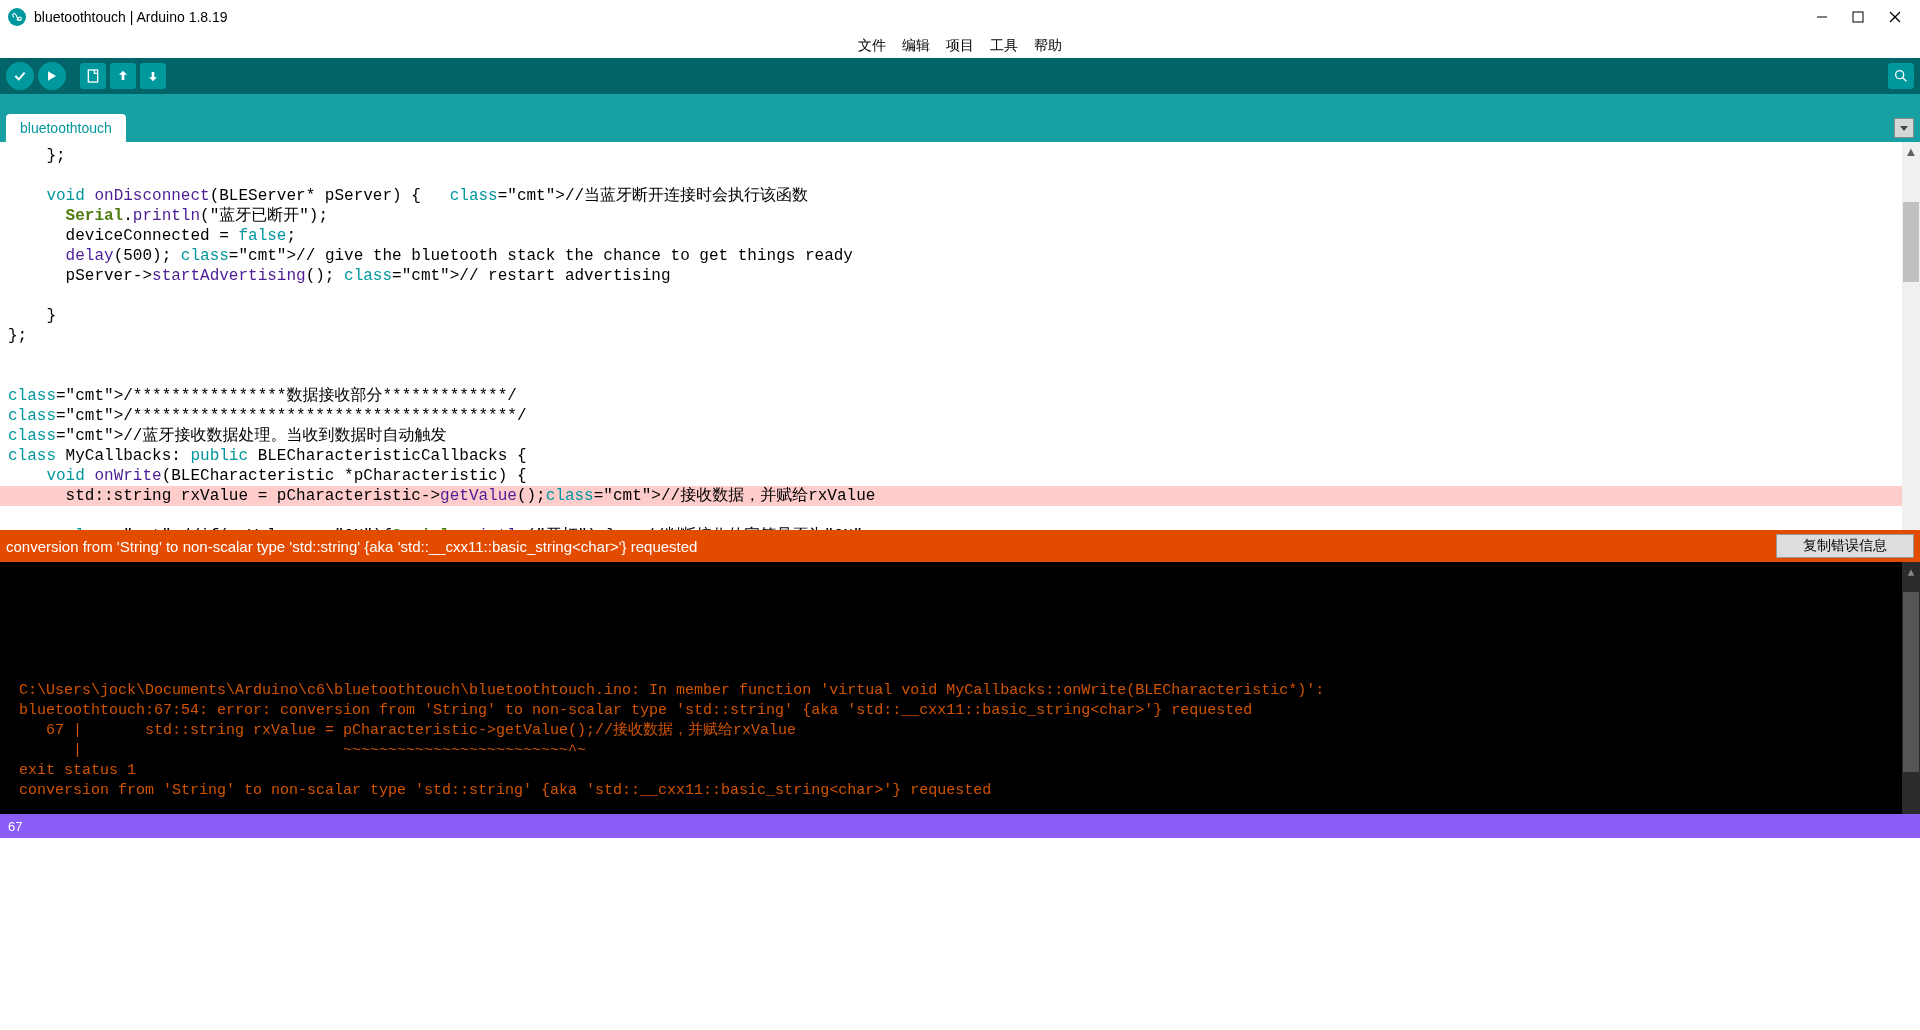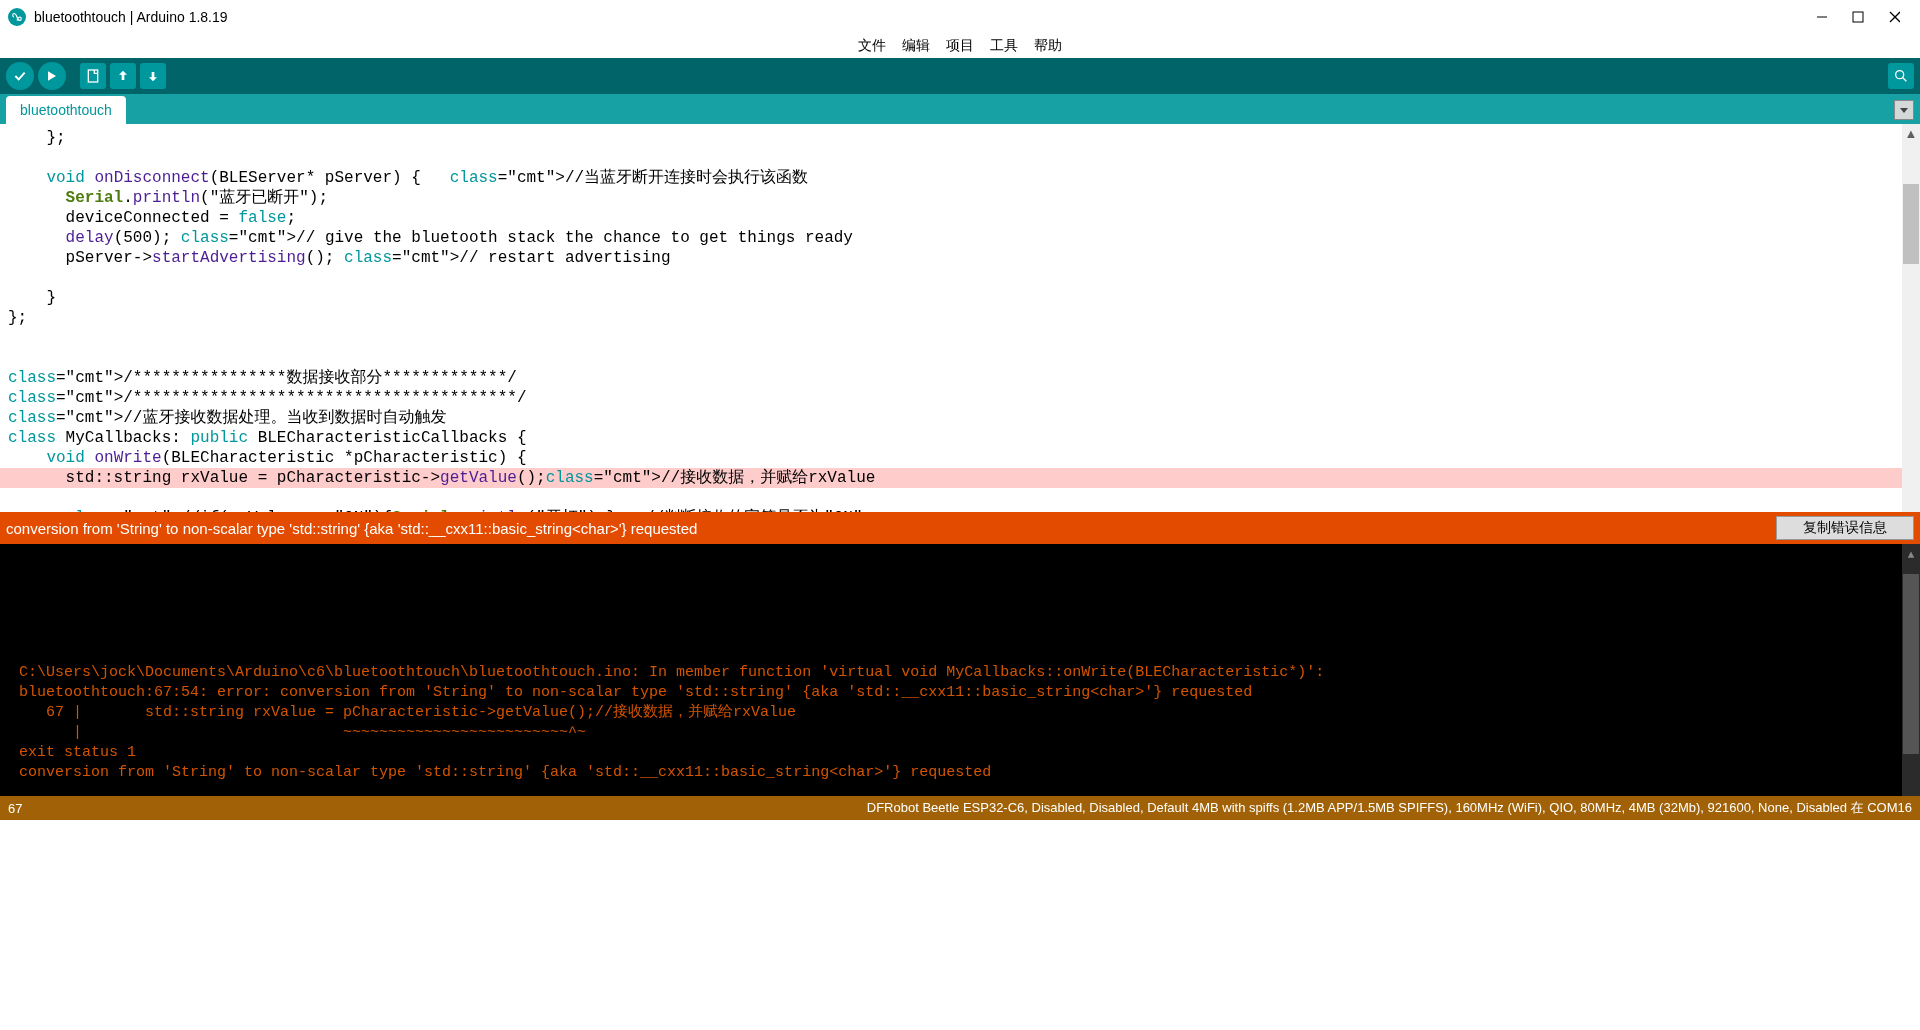--- a/index.html
+++ b/index.html
@@ -11,35 +11,35 @@
 .winbtns { margin-left:auto; display:flex; gap:24px; padding-right:12px; }
 .winbtn { width:12px; height:12px; display:flex; align-items:center; justify-content:center; color:#000; }
 .menubar { height:24px; display:flex; align-items:center; padding:0 6px; background:#fff;justify-content:center; }
 .menu-item { padding:2px 8px; font-size:14px; cursor:default; }
 .toolbar { height:36px; background:#006468; display:flex; align-items:center; padding:4px 6px; gap:4px; }
 .tb-btn { width:28px; height:28px; border-radius:50%; background:#00979d; display:flex; align-items:center; justify-content:center; color:#fff; }
 .tb-btn.sq { border-radius:3px; width:26px; height:26px; }
 .tb-btn svg { width:16px; height:16px; }
 .tb-gap { width:6px; }
 .tb-right { margin-left:auto; }
-.tabbar { height:30px; background:#17a1a5; display:flex; align-items:flex-end; padding:0 6px; position:relative; }
+.tabbar { height:48px; background:#17a1a5; display:flex; align-items:flex-end; padding:0 6px; position:relative; }
 .tab { background:#fff; padding:6px 14px; border-radius:4px 4px 0 0; font-size:14px; color:#00979d; margin-top:4px; }
 .tab-menu { margin-left:auto; width:20px; height:20px; background:#d3d8d8; border:1px solid #888; display:flex; align-items:center; justify-content:center; margin-bottom:4px; }
 .editor { height:388px; overflow:hidden; background:#fff; position:relative; }
 .code-area { padding:4px 8px 4px 8px; font-family:Consolas,"Courier New",monospace; font-size:16px; line-height:20px; white-space:pre; color:#000; }
 .code-line { height:20px; }
 .hl-line { background:#ffcccc; margin:0 -8px; padding:0 8px; }
 .kw-orange { color:#4d7c0f; font-weight:bold; }
 .kw-green { color:#00979d; }
 .func { color:#4c1d95; }
 .errbar { height:32px; background:#e34c00; color:#fff; display:flex; align-items:center; padding:0 6px; font-size:15px; }
 .copy-btn { margin-left:auto; background:#ddd; color:#000; padding:2px 26px; border:1px solid #999; font-size:14px; }
 .console { height:252px; background:#000000; color:#d35400; padding:19px; font-family:Consolas,"Courier New",monospace; font-size:15px; line-height:20px; white-space:pre; overflow:hidden; }
 .console-line { height:20px; }
-.statusbar { height:24px; background:#a16207; color:#fff; display:flex; align-items:center; padding:0 8px; font-size:13px; }
+.statusbar { height:24px; background:#8b5cf6; color:#fff; display:flex; align-items:center; padding:0 8px; font-size:13px; }
 .status-right { margin-left:auto; }
 .scrollbar-v { position:absolute; right:0; top:0; width:18px; height:100%; background:#f0f0f0; }
 .sb-btn { width:18px; height:18px; background:#f0f0f0; display:flex; align-items:center; justify-content:center; color:#606060; }
 .sb-thumb { width:16px; margin:0 1px; background:#c0c0c0; }
 .editor .sb-thumb { height:80px; position:absolute; top:60px; }
 .console-wrap { position:relative; }
 .console-wrap .scrollbar-v { background:#2b2b2b; }
 .console-wrap .sb-btn { background:#2b2b2b; color:#888; }
 .console-wrap .sb-thumb { background:#555; height:180px; position:absolute; top:30px; }
 </style>
@@ -142,14 +142,13 @@
 <div class="console-wrap">
   <div class="console" id="console-area"><div class="console-line">&nbsp;</div><div class="console-line">&nbsp;</div><div class="console-line">&nbsp;</div><div class="console-line">&nbsp;</div><div class="console-line">&nbsp;</div><div class="console-line">C:\Users\jock\Documents\Arduino\c6\bluetoothtouch\bluetoothtouch.ino: In member function 'virtual void MyCallbacks::onWrite(BLECharacteristic*)':</div><div class="console-line">bluetoothtouch:67:54: error: conversion from 'String' to non-scalar type 'std::string' {aka 'std::__cxx11::basic_string&lt;char&gt;'} requested</div><div class="console-line">   67 |       std::string rxValue = pCharacteristic-&gt;getValue();//接收数据，并赋给rxValue</div><div class="console-line">      |                             ~~~~~~~~~~~~~~~~~~~~~~~~~^~</div><div class="console-line">exit status 1</div><div class="console-line">conversion from 'String' to non-scalar type 'std::string' {aka 'std::__cxx11::basic_string&lt;char&gt;'} requested</div></div>
   <div class="scrollbar-v">
     <div class="sb-btn">▴</div>
     <div class="sb-thumb"></div>
   </div>
 </div>
 
 <div class="statusbar">
   <span>67</span>
-  <span class="status-right">DFRobot Beetle ESP32-C6, Disabled, Disabled, Default 4MB with spiffs (1.2MB APP/1.5MB SPIFFS), 160MHz (WiFi), QIO, 80MHz, 4MB (32Mb), 921600, None, Disabled 在 COM16</span>
 </div>
 
 </body></html>

